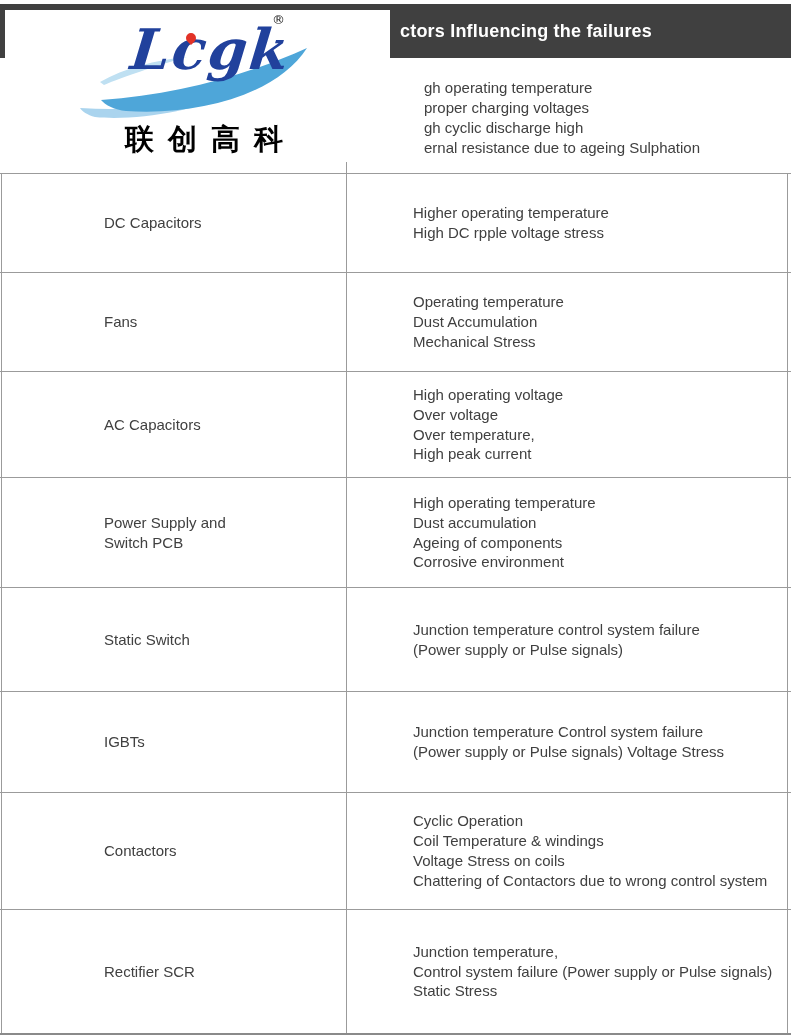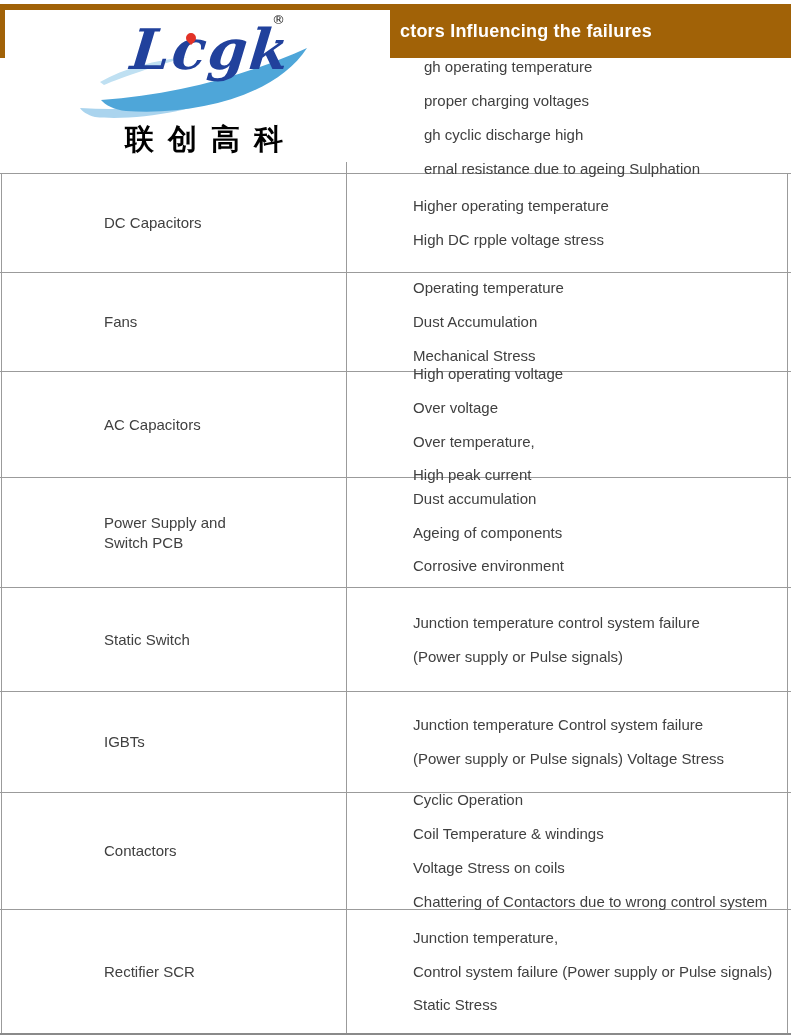--- a/index.html
+++ b/index.html
@@ -3,21 +3,21 @@
 <meta charset="utf-8">
 <style>
   html,body { margin:0; padding:0; background:#ffffff; }
   .page {
     position:relative; width:791px; height:1035px; background:#ffffff;
     font-family:"Liberation Sans", sans-serif; color:#404040; overflow:hidden;
   }
   
   .topbar {
     position:absolute; left:0; top:4px; width:791px; height:54px;
-    background:#a16207; z-index:1;
+    background:#404040; z-index:1;
   }
   .topbar-title {
     position:absolute; left:400px; top:0; height:54px;
     display:flex; align-items:center;
     color:#ffffff; font-weight:bold; font-size:18px; letter-spacing:0.2px;
     white-space:nowrap;
   }
   
   .logo-box {
     position:absolute; left:5px; top:10px; width:385px; height:152px;
@@ -48,21 +48,21 @@
   
   .tbl { position:absolute; left:0; top:58px; width:791px; z-index:2; }
   .row { display:flex; box-sizing:border-box; border-bottom:1px solid #9b9b9b; }
   .c-left {
     box-sizing:border-box; width:313px; border-right:1px solid #9b9b9b;
     display:flex; flex-direction:column; justify-content:center;
     padding-left:70px; font-size:15px; line-height:20px;margin-left:34px;
   }
   .c-right {
     flex:1; display:flex; flex-direction:column; justify-content:center;
-    padding-left:66px; font-size:15px; line-height:19.8px;gap:14px;
+    padding-left:66px; font-size:15px; line-height:19.8px;
   }
   .c-right span, .c-left span { display:block; white-space:nowrap; }
   .h1{height:116px} .h2{height:99px} .h3{height:99px} .h4{height:106px}
   .h5{height:110px} .h6{height:104px} .h7{height:101px} .h8{height:117px}
   .h9{height:125px; border-bottom:2px solid #8a8a8a}
   .r1 .c-right { padding-left:77px; padding-top:5px; }
   
   .side-border-left  { position:absolute; left:1px;   top:173px; width:1px; height:860px; background:#9b9b9b; z-index:2; }
   .side-border-right { position:absolute; left:787px; top:173px; width:1px; height:860px; background:#9b9b9b; z-index:2; }
 </style>
@@ -119,20 +119,21 @@
         <span>High peak current</span>
       </div>
     </div>
 
     <div class="row h5">
       <div class="c-left">
         <span>Power Supply and</span>
         <span>Switch PCB</span>
       </div>
       <div class="c-right">
+        <span>High operating temperature</span>
         <span>Dust accumulation</span>
         <span>Ageing of components</span>
         <span>Corrosive environment</span>
       </div>
     </div>
 
     <div class="row h6">
       <div class="c-left">
         <span>Static Switch</span>
       </div>

